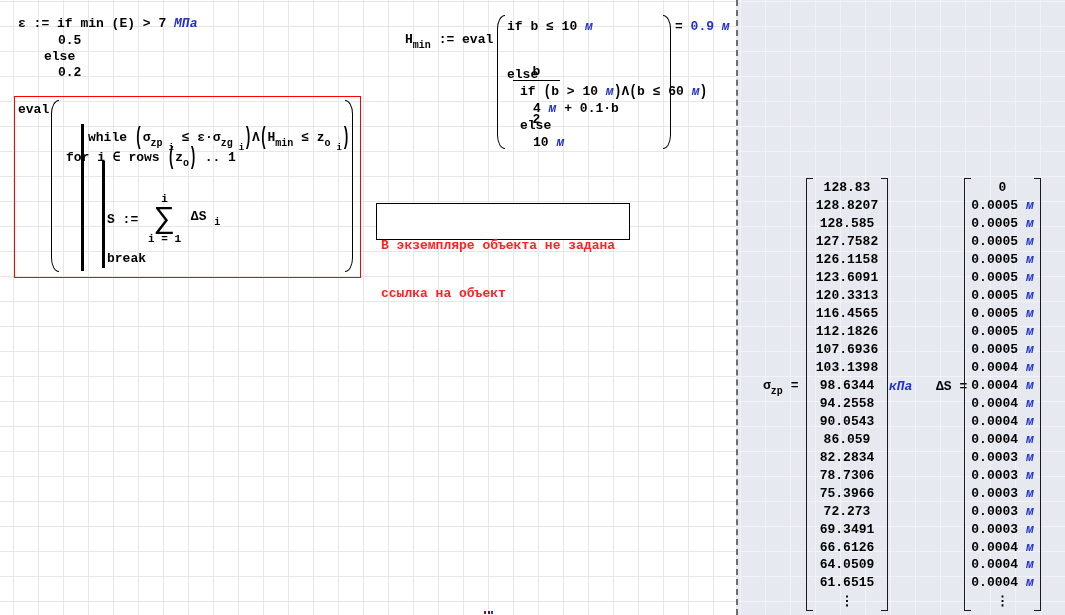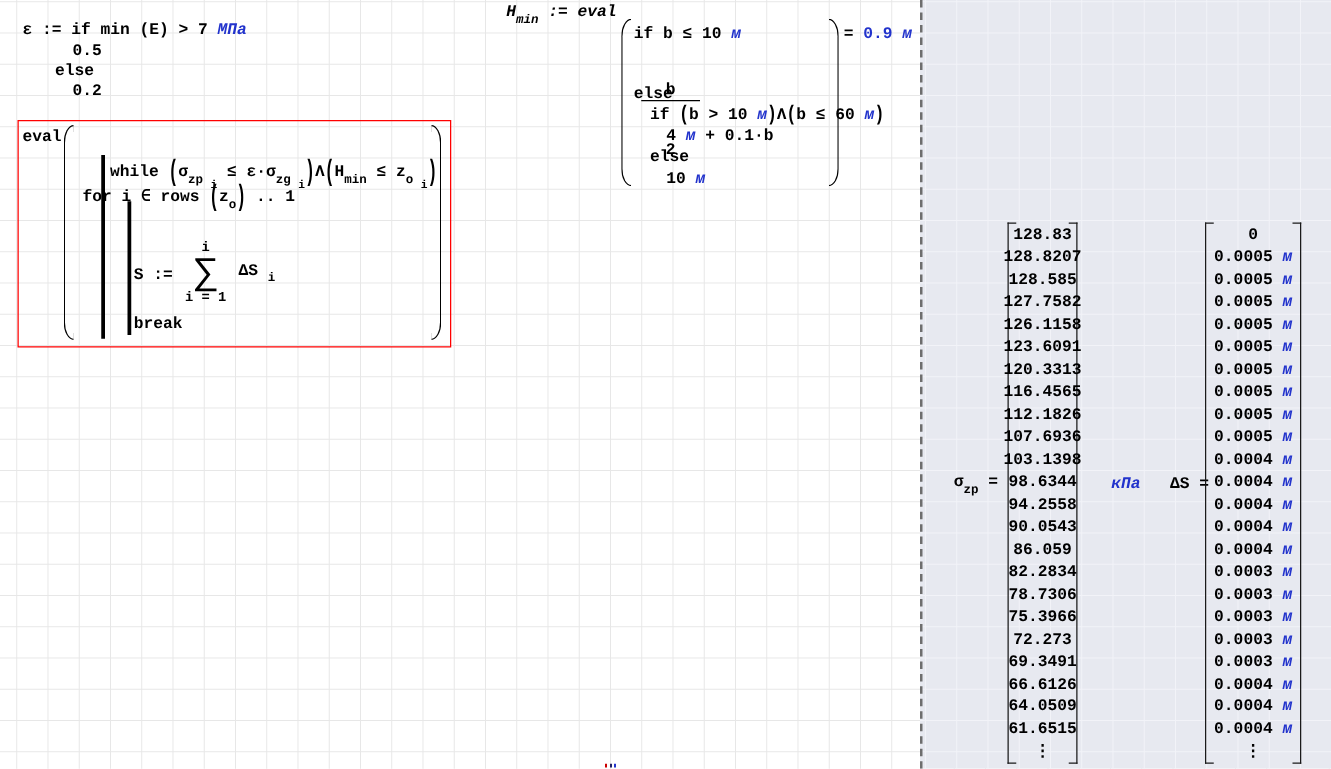--- a/index.html
+++ b/index.html
@@ -92,40 +92,44 @@
     <span class="sumstack">
       <span class="stop">i</span>
       <span class="ssym">∑</span>
       <span class="sbot">i = 1</span>
     </span>
     <span><span> ΔS </span><span class="k-s">i</span></span>
   </div>
   <div class="math" style="left:107px;top:251px;"><span>break</span></div>
 
   <div>
-    <div class="math" style="left:405px;top:2px;font-style:italic;"><span>H</span><span class="k-s">min</span><span> := eval</span></div>
+    <div class="math" style="left:405px;top:32px;"><span>H</span><span class="k-s">min</span><span> := eval</span></div>
     <div class="paren l" style="left:497px;top:15px;height:134px;"></div>
     <div class="paren r" style="left:663px;top:15px;height:134px;"></div>
     <div class="math" style="left:507px;top:19px;"><span>if b ≤ 10 </span><span class="k-u">м</span></div>
     <div class="math frac" style="left:513px;top:34px;">
       <span class="num">b</span>
       <span class="den">2</span>
     </div>
     <div class="math" style="left:507px;top:67px;"><span>else</span></div>
     <div class="math" style="left:520px;top:84px;"><span>if </span><span class="k-p2">(</span><span>b &gt; 10 </span><span class="k-u">м</span><span class="k-p2">)</span><span>Λ</span><span class="k-p2">(</span><span>b ≤ 60 </span><span class="k-u">м</span><span class="k-p2">)</span></div>
     <div class="math" style="left:533px;top:101px;"><span>4 </span><span class="k-u">м</span><span> + 0.1·b</span></div>
     <div class="math" style="left:520px;top:118px;"><span>else</span></div>
     <div class="math" style="left:533px;top:135px;"><span>10 </span><span class="k-u">м</span></div>
     <div class="math" style="left:675px;top:19px;"><span>= </span><span class="k-b">0.9 </span><span class="k-u">м</span></div>
   </div>
 
+  <div class="errorbox">
+    <div>В экземпляре объекта не задана</div>
+    <div>ссылка на объект</div>
+  </div>
 
   <div>
     <div class="math" style="left:763px;top:378px;"><span>σ</span><span class="k-s">zp</span><span> =</span></div>
-    <div class="matrix" style="left:806px;top:178px;width:56px;height:433px;">
+    <div class="matrix" style="left:806px;top:178px;width:82px;height:433px;">
       <div class="mb l"></div>
       <div class="mb r"></div>
       <div class="mrows">
           <div class="mrow"><span>128.83</span></div>
           <div class="mrow"><span>128.8207</span></div>
           <div class="mrow"><span>128.585</span></div>
           <div class="mrow"><span>127.7582</span></div>
           <div class="mrow"><span>126.1158</span></div>
           <div class="mrow"><span>123.6091</span></div>
           <div class="mrow"><span>120.3313</span></div>

